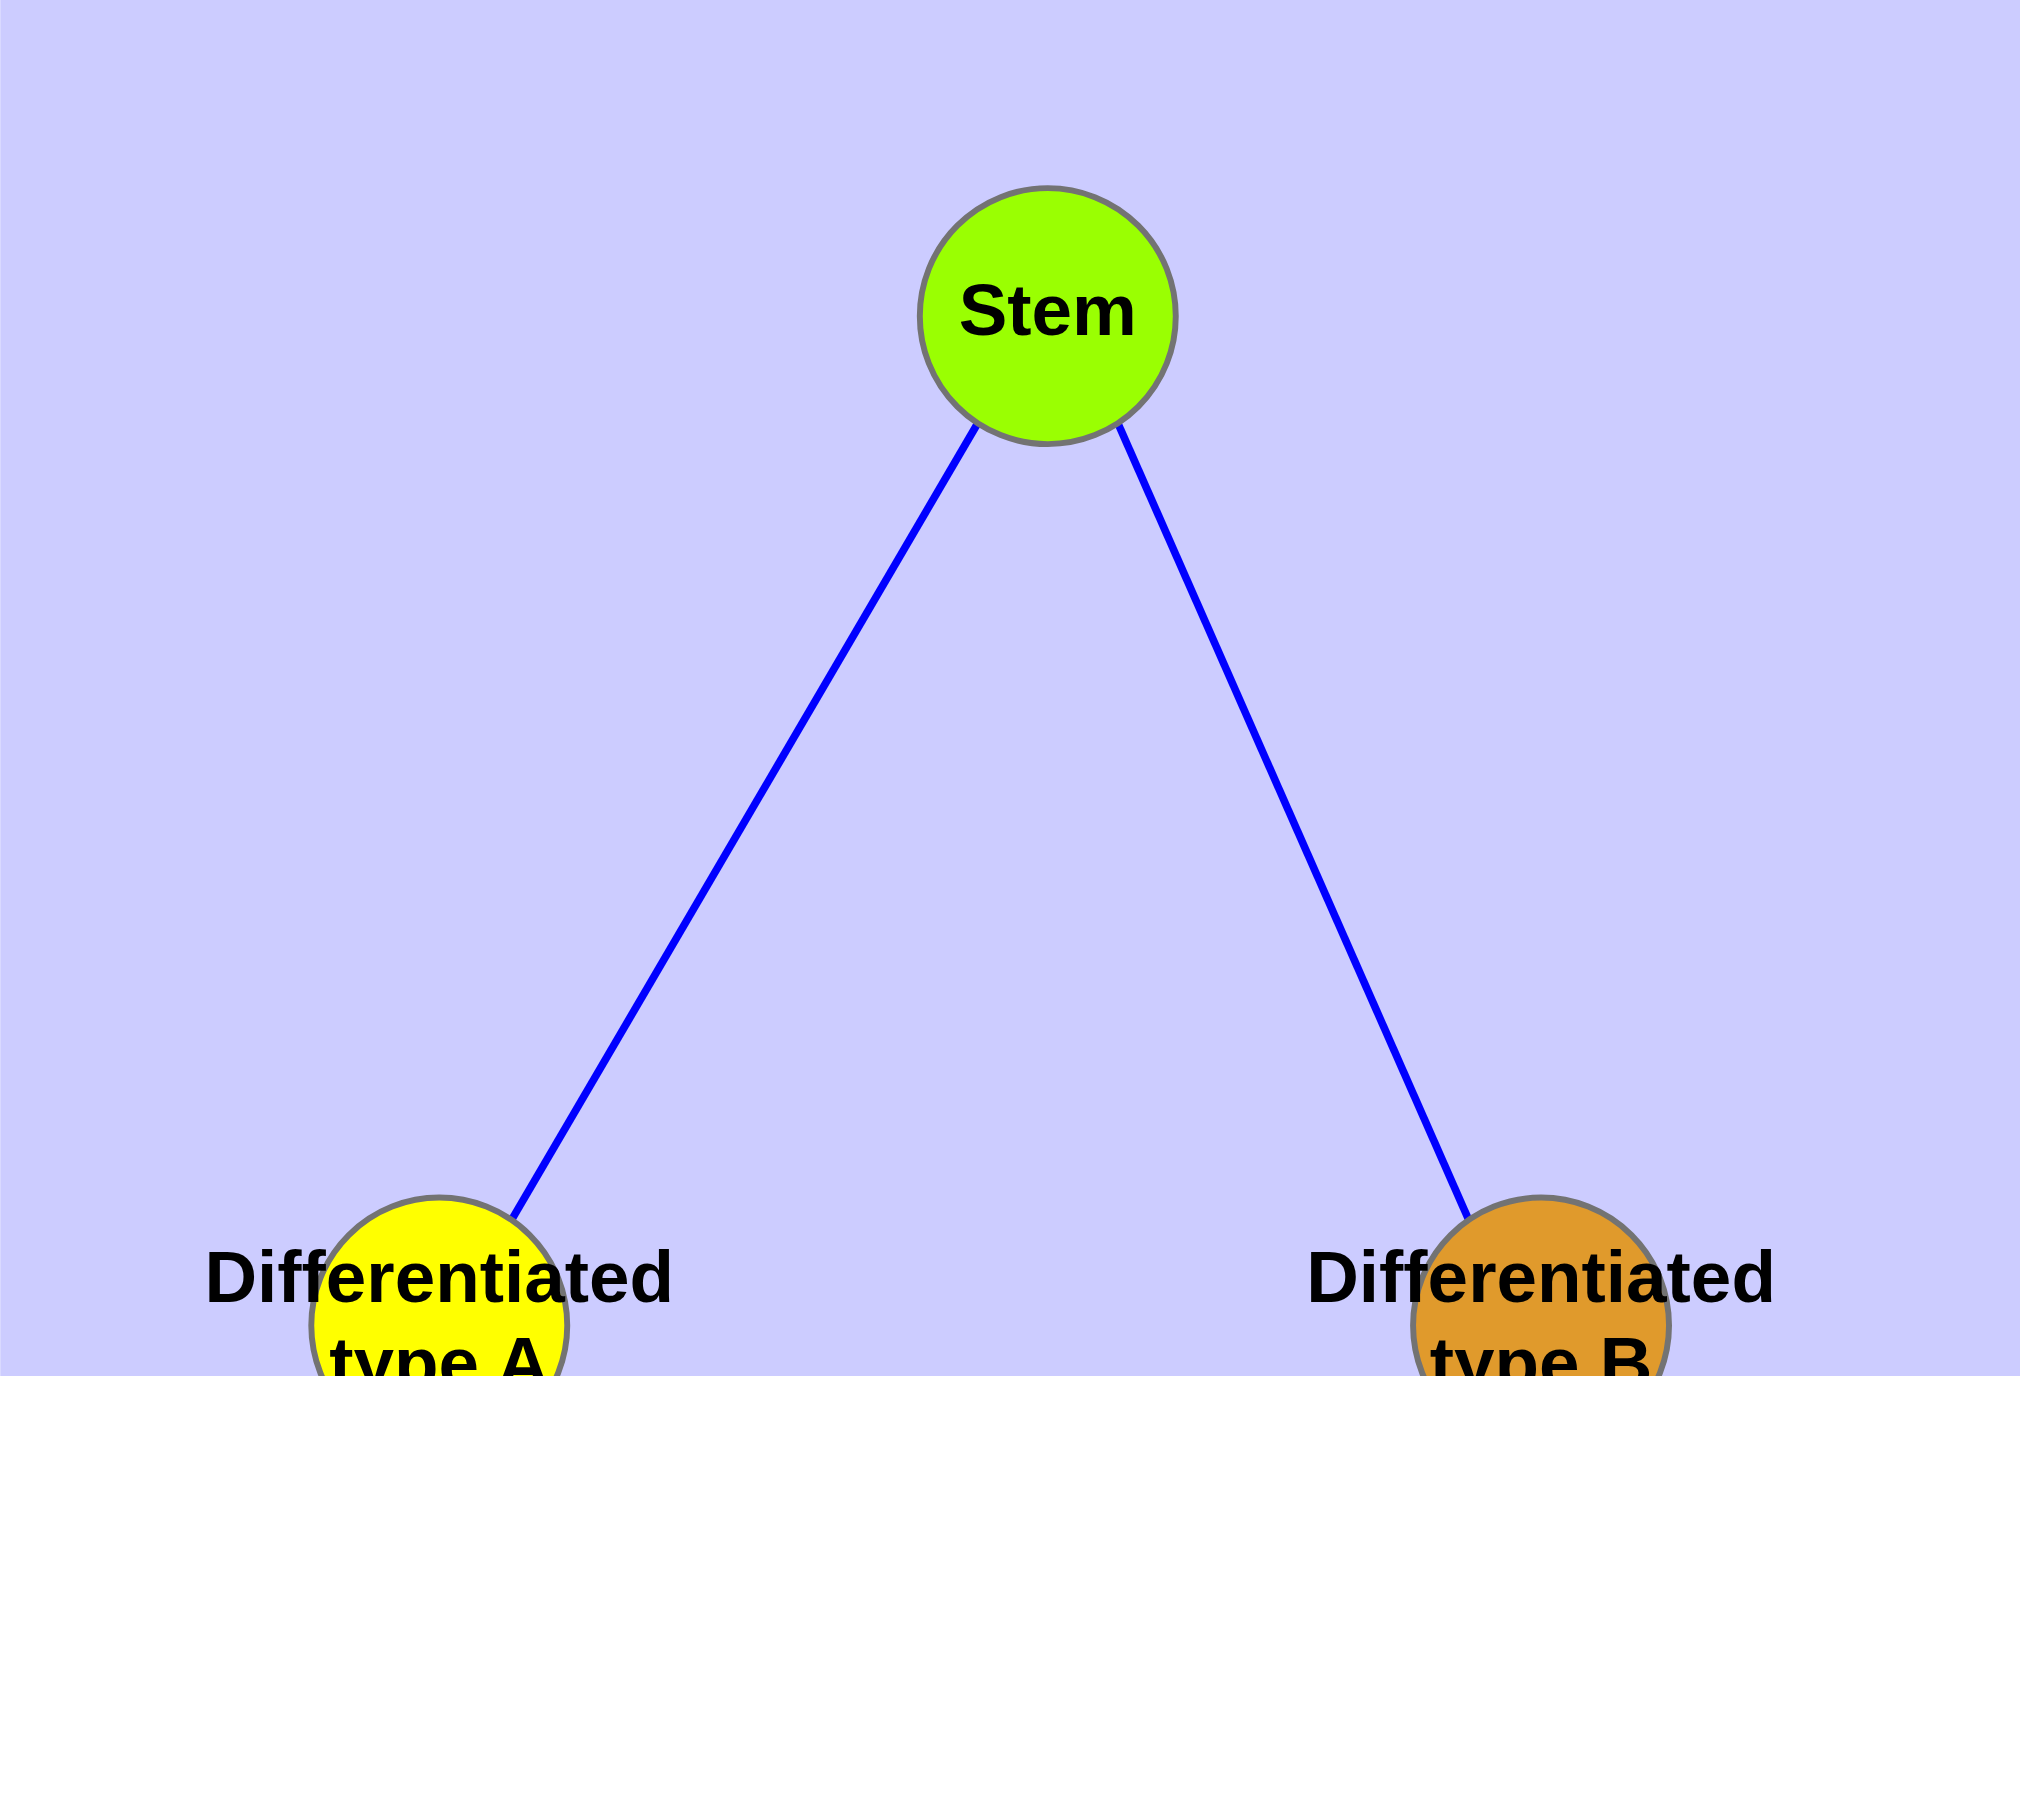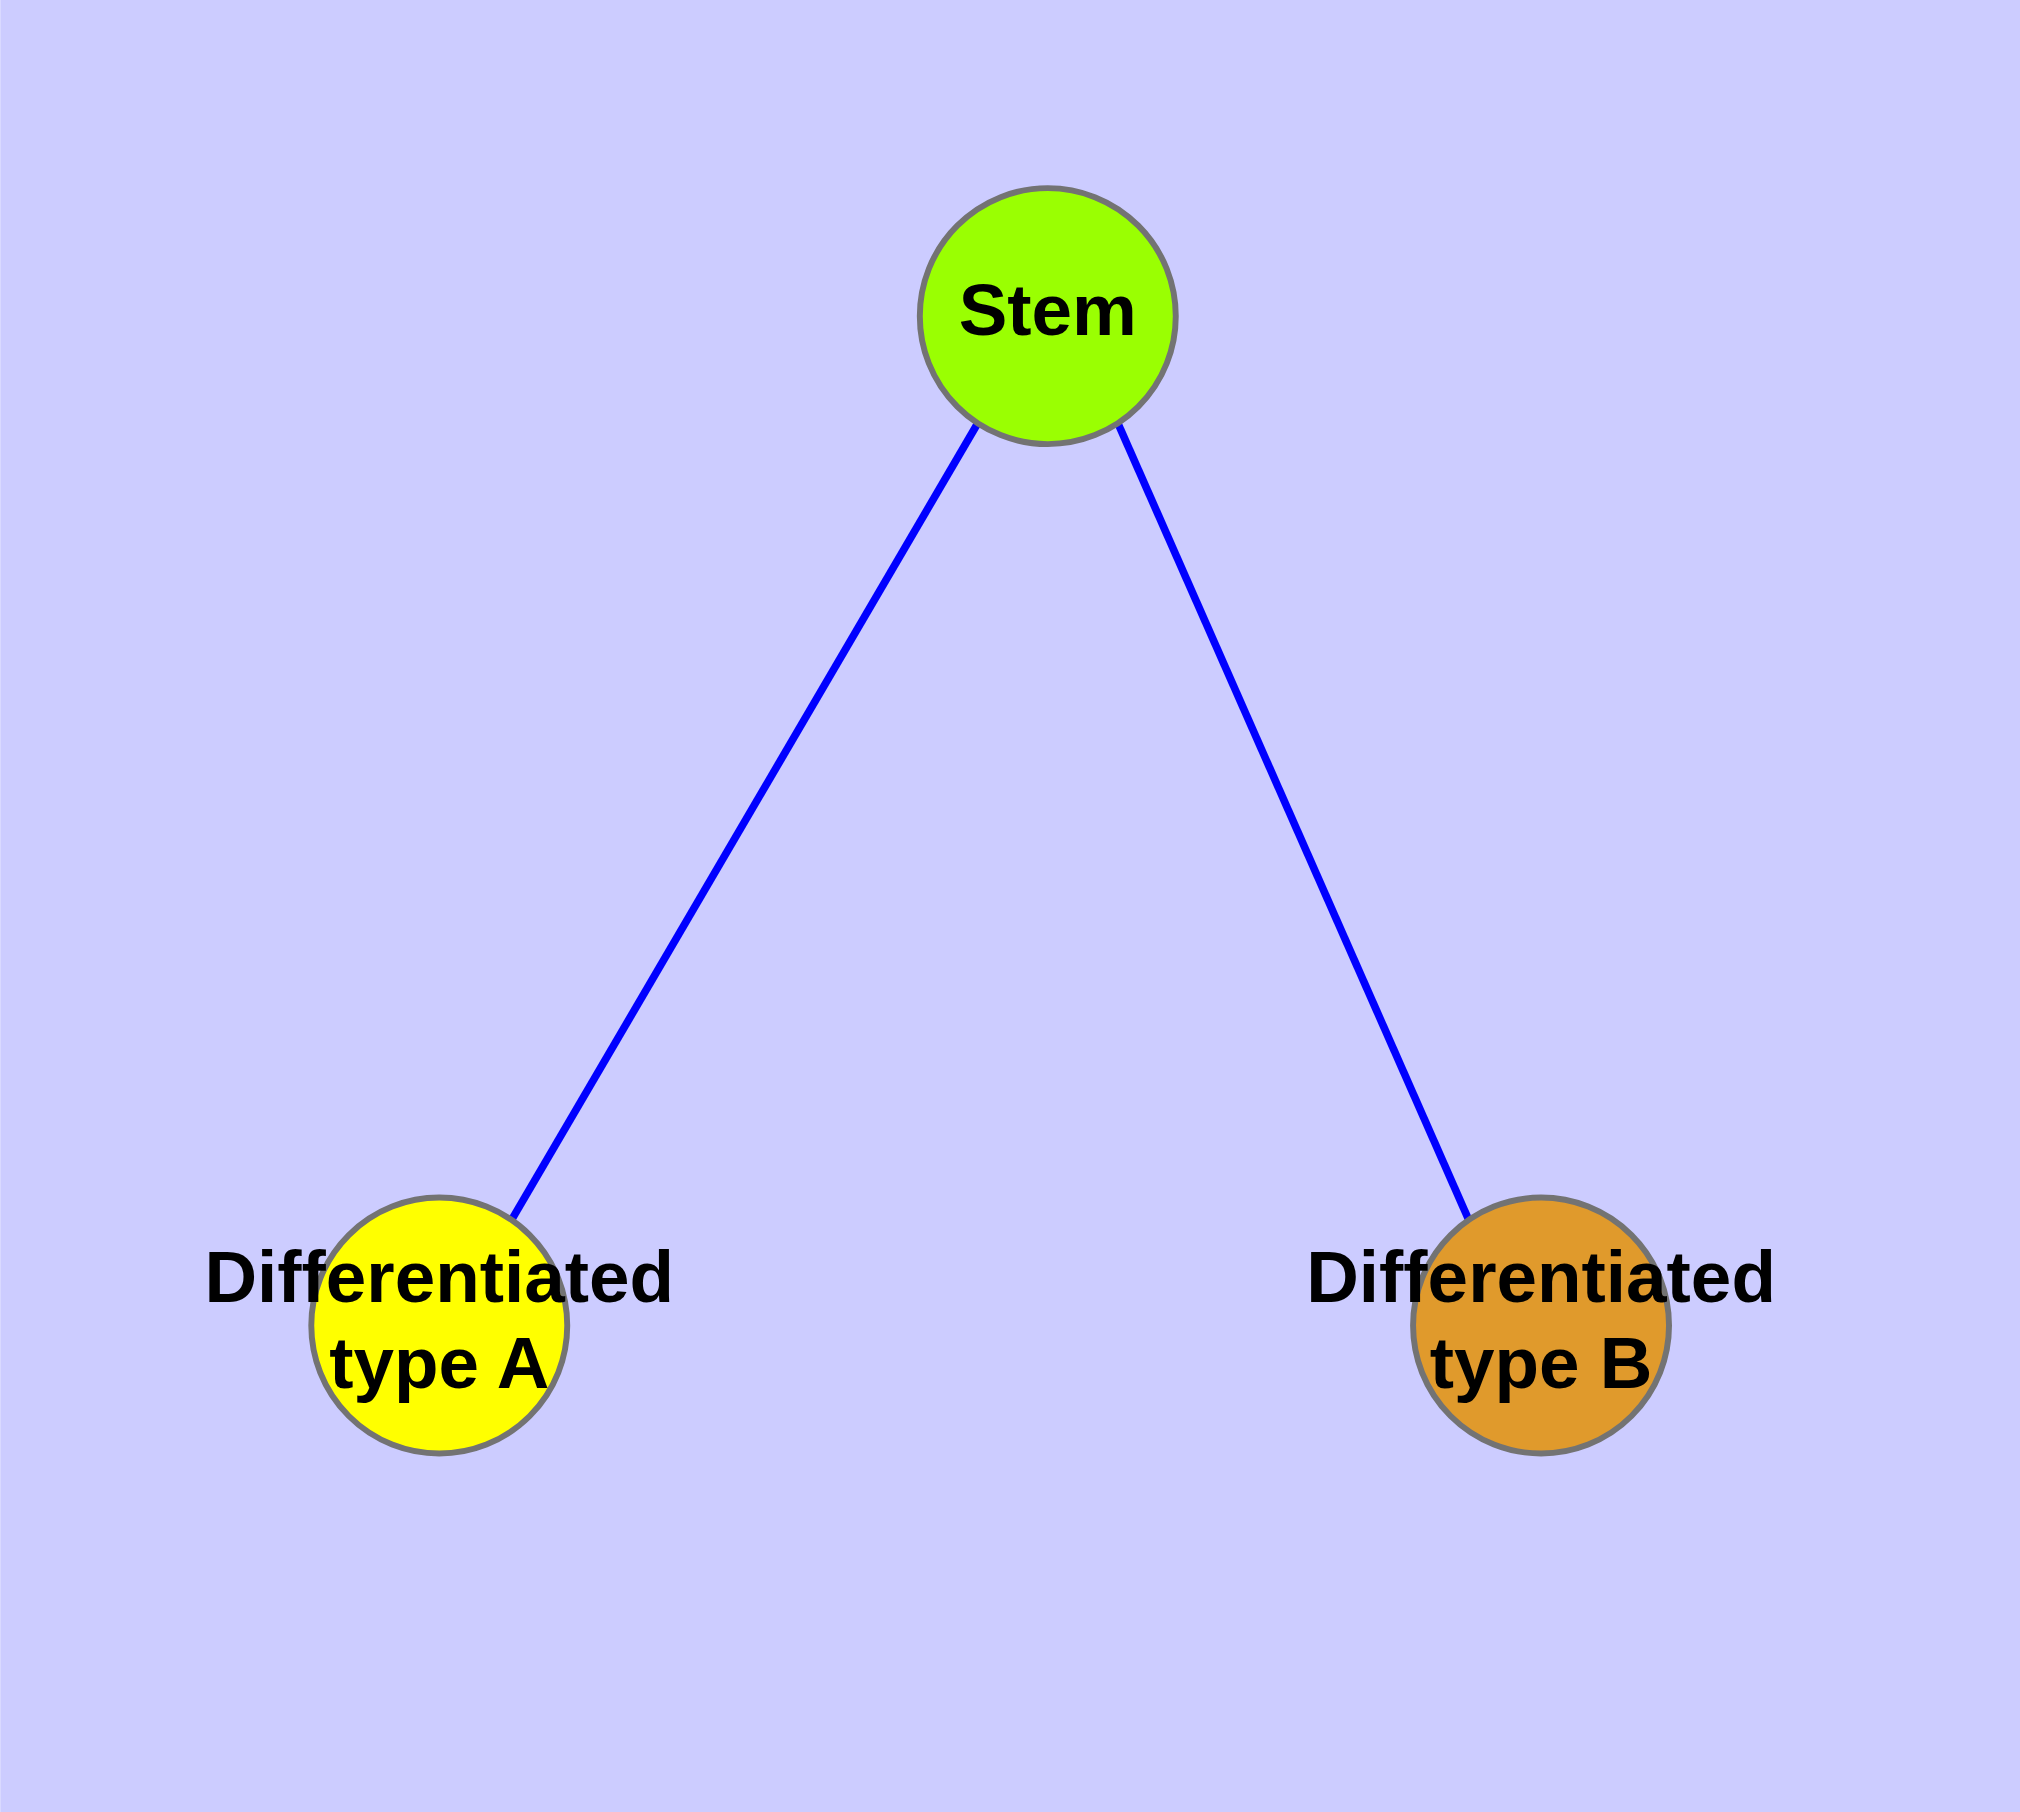--- a/index.html
+++ b/index.html
@@ -3,21 +3,21 @@
 <meta charset="utf-8">
 <style>
   html, body {
     margin: 0;
     padding: 0;
     background: #ffffff;
   }
   #stage {
     position: relative;
     width: 2021px;
-    height: 1812px;
+    height: 1376px;
     overflow: hidden;
     font-family: "Liberation Sans", sans-serif;
   }
   #canvas {
     position: absolute;
     top: 0;
     left: 0;
     width: 2021px;
     height: 1812px;
     display: block;

